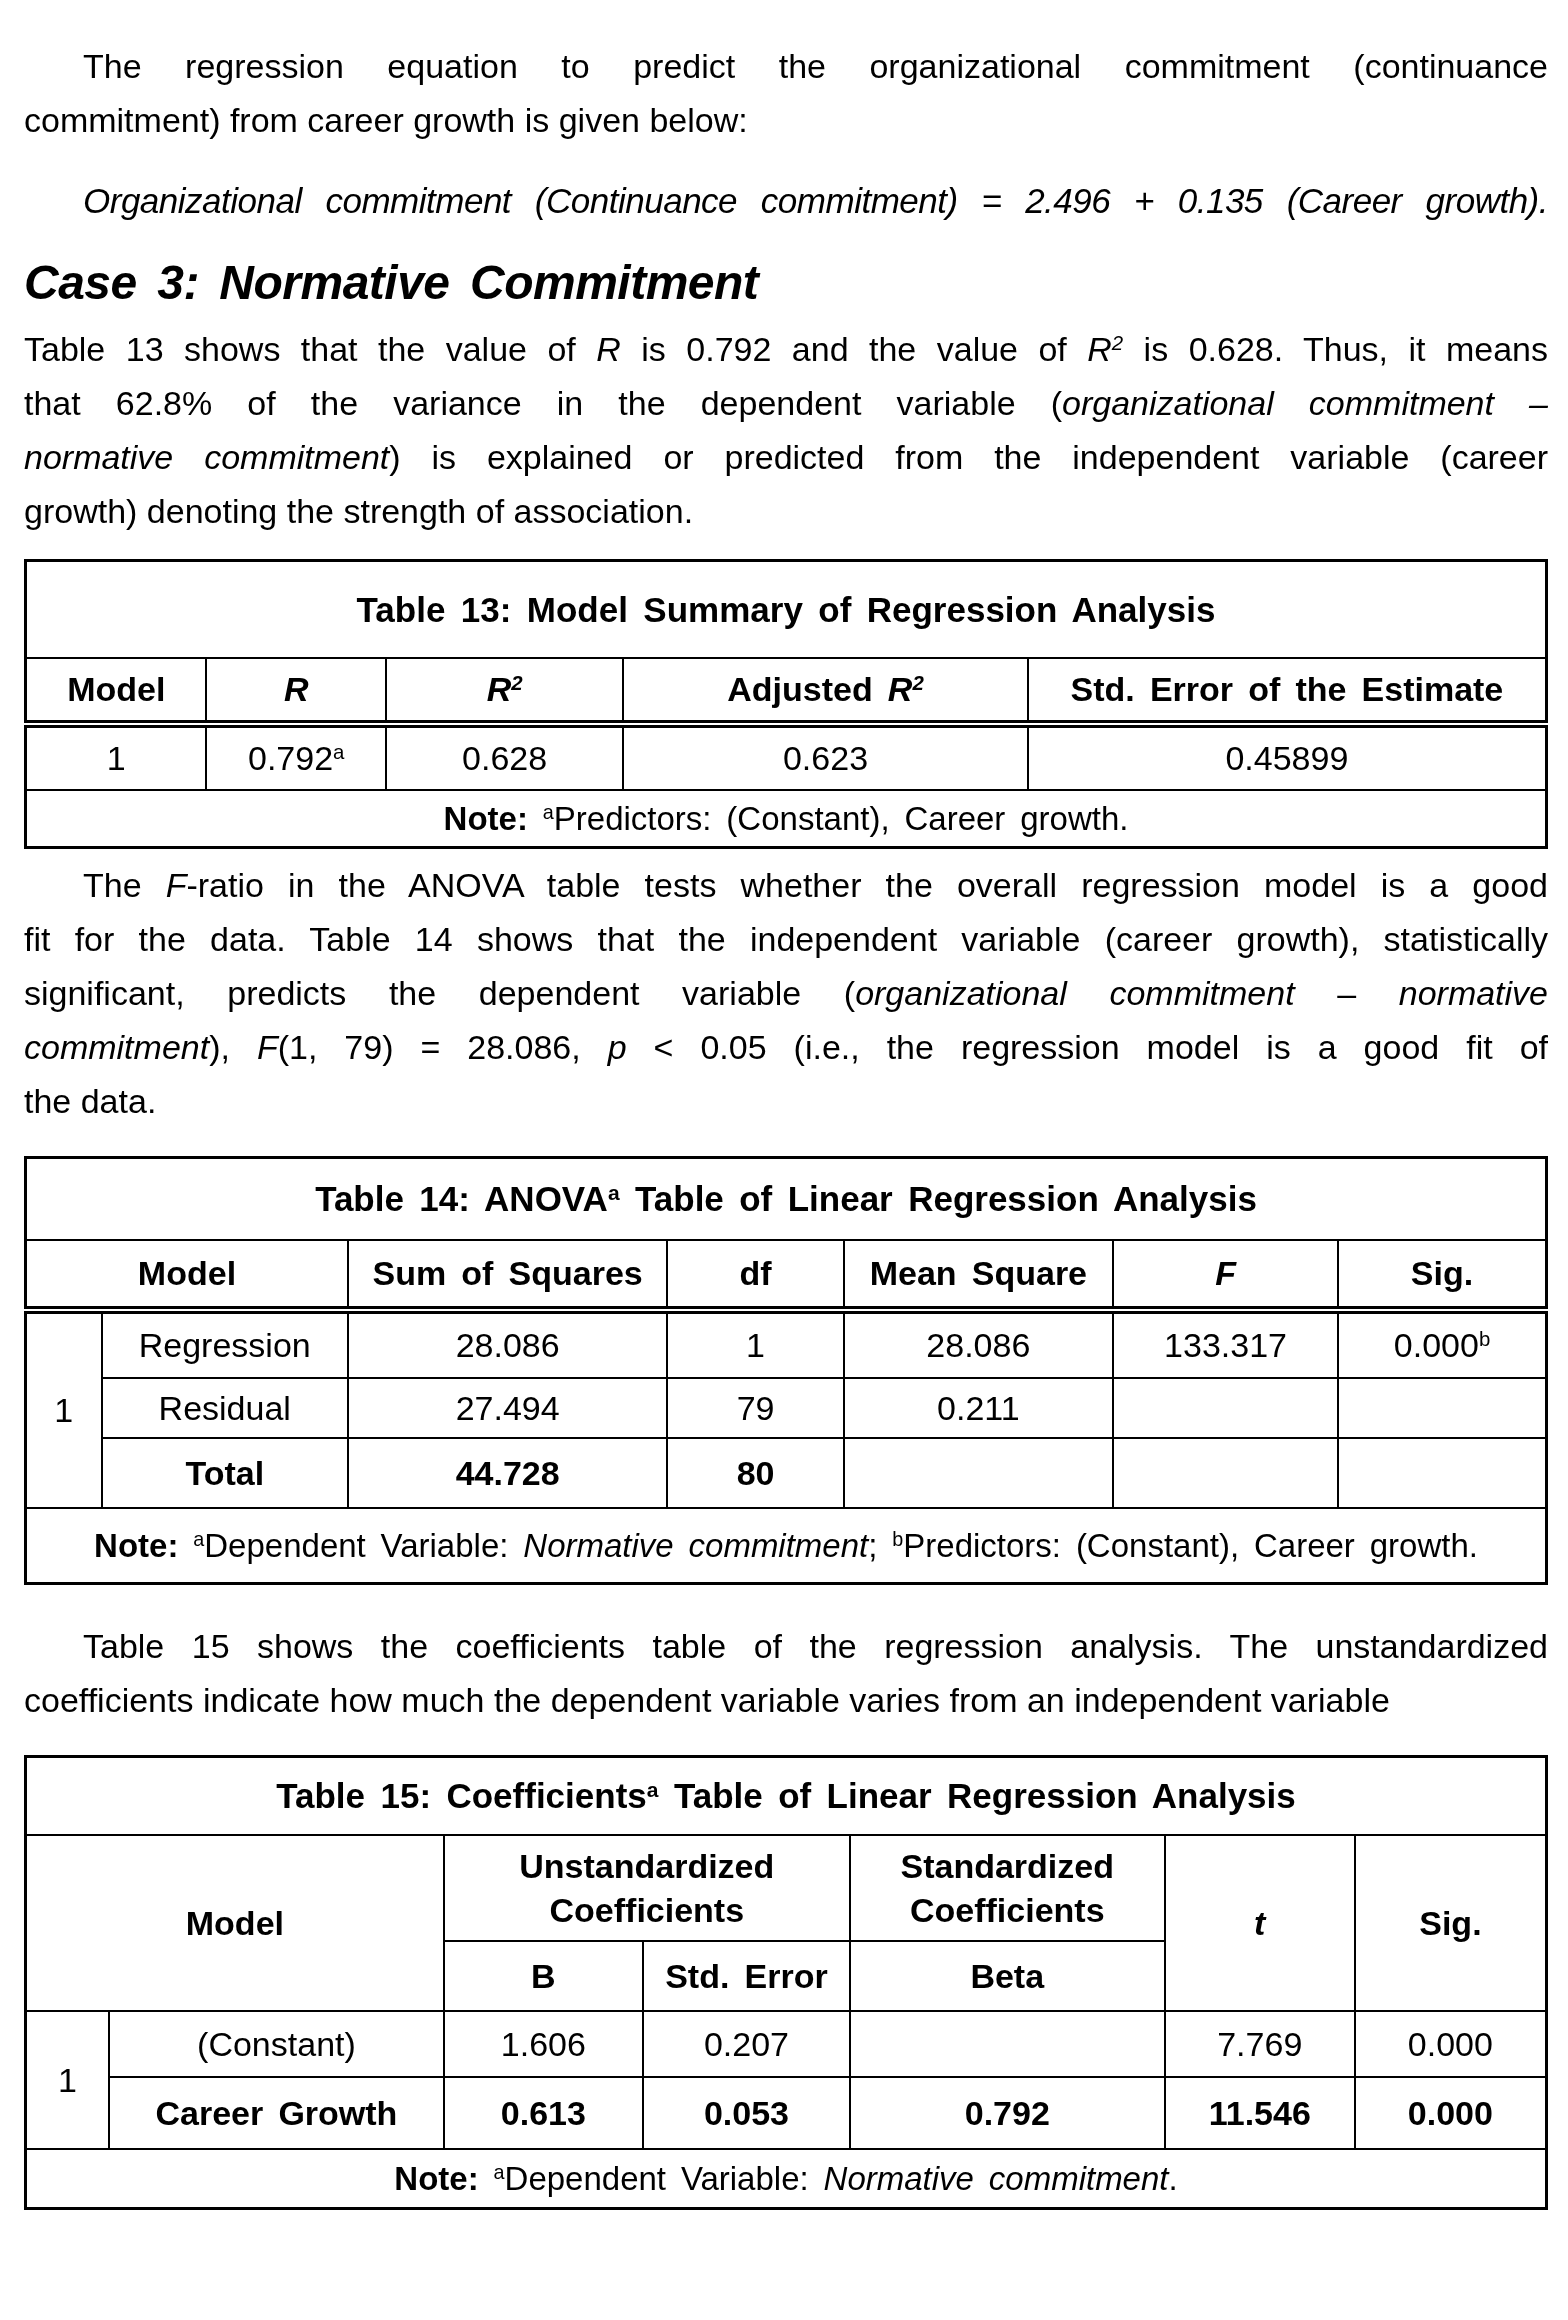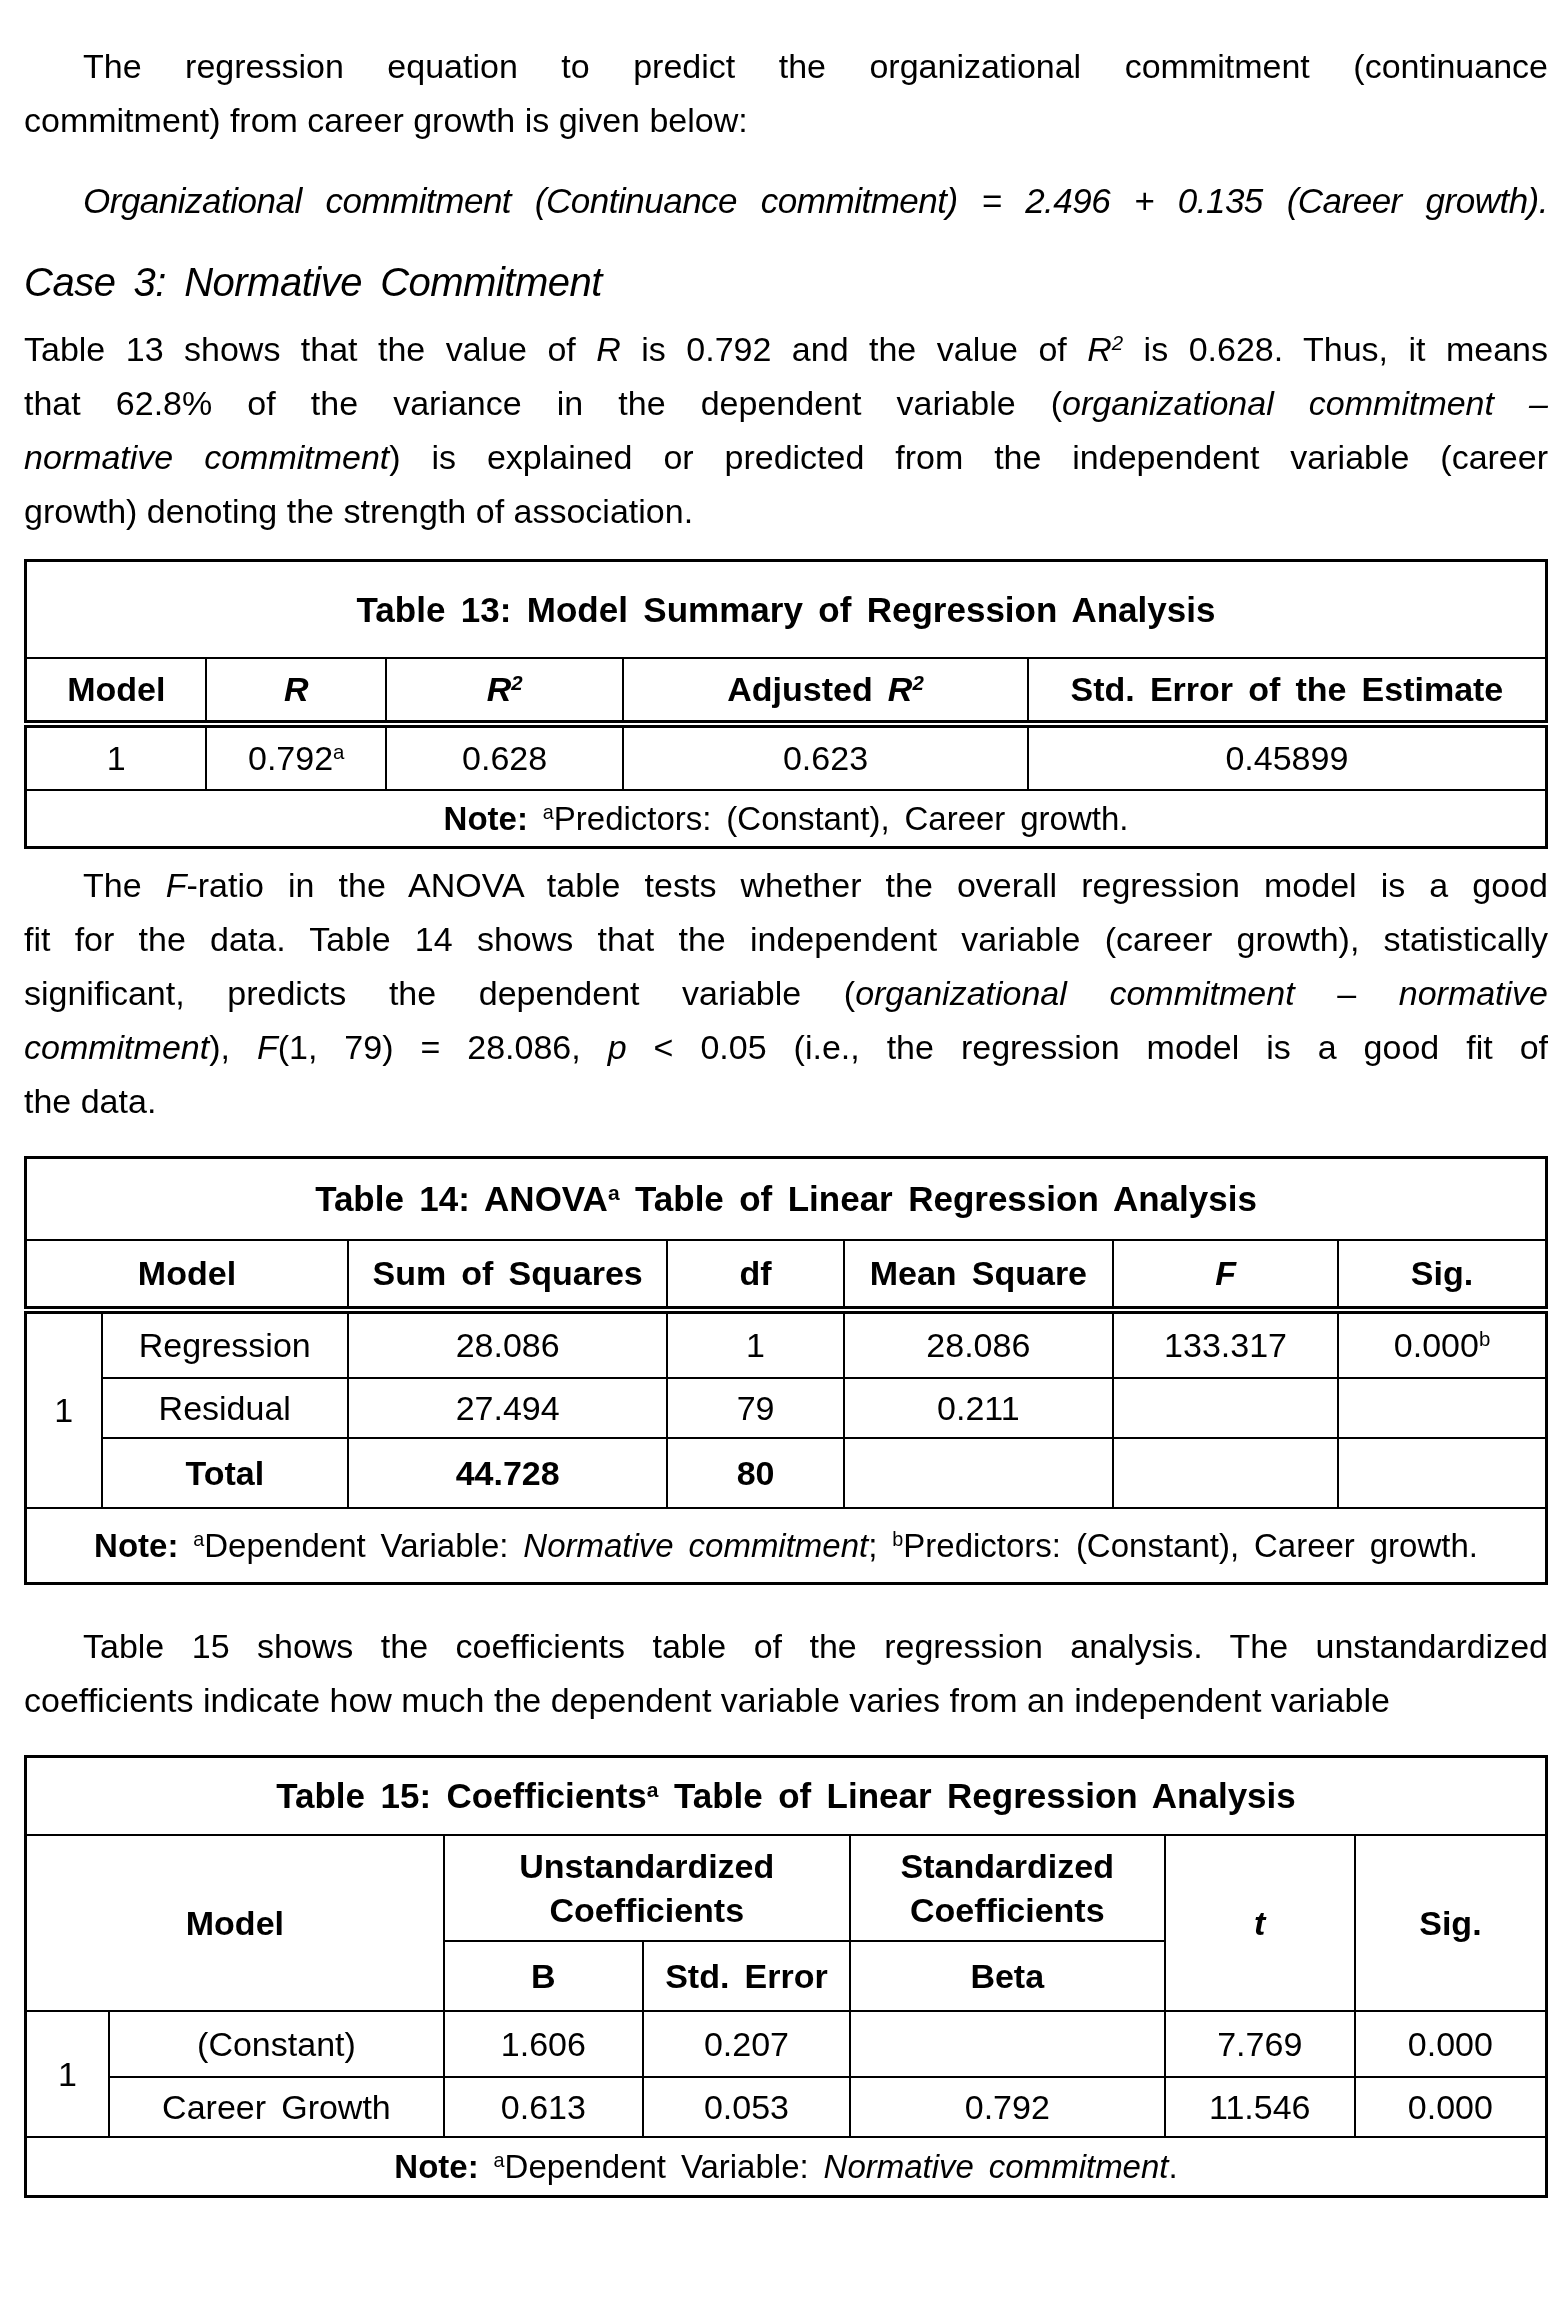--- a/index.html
+++ b/index.html
@@ -19,21 +19,21 @@
     overflow:hidden;white-space:nowrap;
   }
   .line.noj{text-align-last:left;}
   .line.indent{text-indent:59px;}
   .equation{font-style:italic;font-size:35px;letter-spacing:-0.5px;margin-top:26.5px;}
   .p1{margin-top:11.4px;}
   .p2{margin-top:15px;}
   .p3{margin-top:9px;}
   .p4{margin-top:34px;}
   .heading{
-    margin:30px 0 4px 0;font-size:40px;font-weight:normal;font-style:italic;
+    margin:30px 0 4px 0;font-size:48px;font-weight:bold;font-style:italic;
     height:49px;line-height:49px;word-spacing:7.6px;letter-spacing:-0.5px;
   }
 
   
   .s-i{font-style:italic;}
   .s-b{font-weight:bold;}
   .s-sup{font-size:60%;position:relative;top:-0.55em;letter-spacing:0;}
 
   
   .dtable{
@@ -58,21 +58,21 @@
   }
   .label{text-align:left;padding-left:17px;word-spacing:9.5px;}
   .num-merged{vertical-align:top;padding-top:13.2px;}
   .boldrow td{font-weight:bold;}
 
   .t13{margin-top:21px;}
   .t14{margin-top:28px;}
   .t15{margin-top:28px;}
   .t13 .rt{height:98px;} .t13 .rh{height:66px;} .t13 .rd{height:66px;} .t13 .rn{height:57px;}
   .t14 .rt{height:83px;} .t14 .rh{height:70px;} .t14 .r1{height:68px;} .t14 .r2{height:60px;} .t14 .r3{height:70px;} .t14 .rn{height:75px;}
-  .t15 .rt{height:79px;} .t15 .h1{height:106px;} .t15 .h2{height:70px;} .t15 .r1{height:66px;} .t15 .r2{height:60px;} .t15 .rn{height:59px;}
+  .t15 .rt{height:79px;} .t15 .h1{height:106px;} .t15 .h2{height:70px;} .t15 .r1{height:66px;} .t15 .r2{height:72px;font-weight:bold;} .t15 .rn{height:59px;}
   .t15 .h1 th{line-height:44px;}
 </style>
 </head>
 <body>
 
 <div class="page">
 
   <div class="para p1">
       <div class="line indent"><span>The regression equation to predict the organizational commitment (continuance</span></div>
       <div class="line noj"><span>commitment) from career growth is given below:</span></div>

